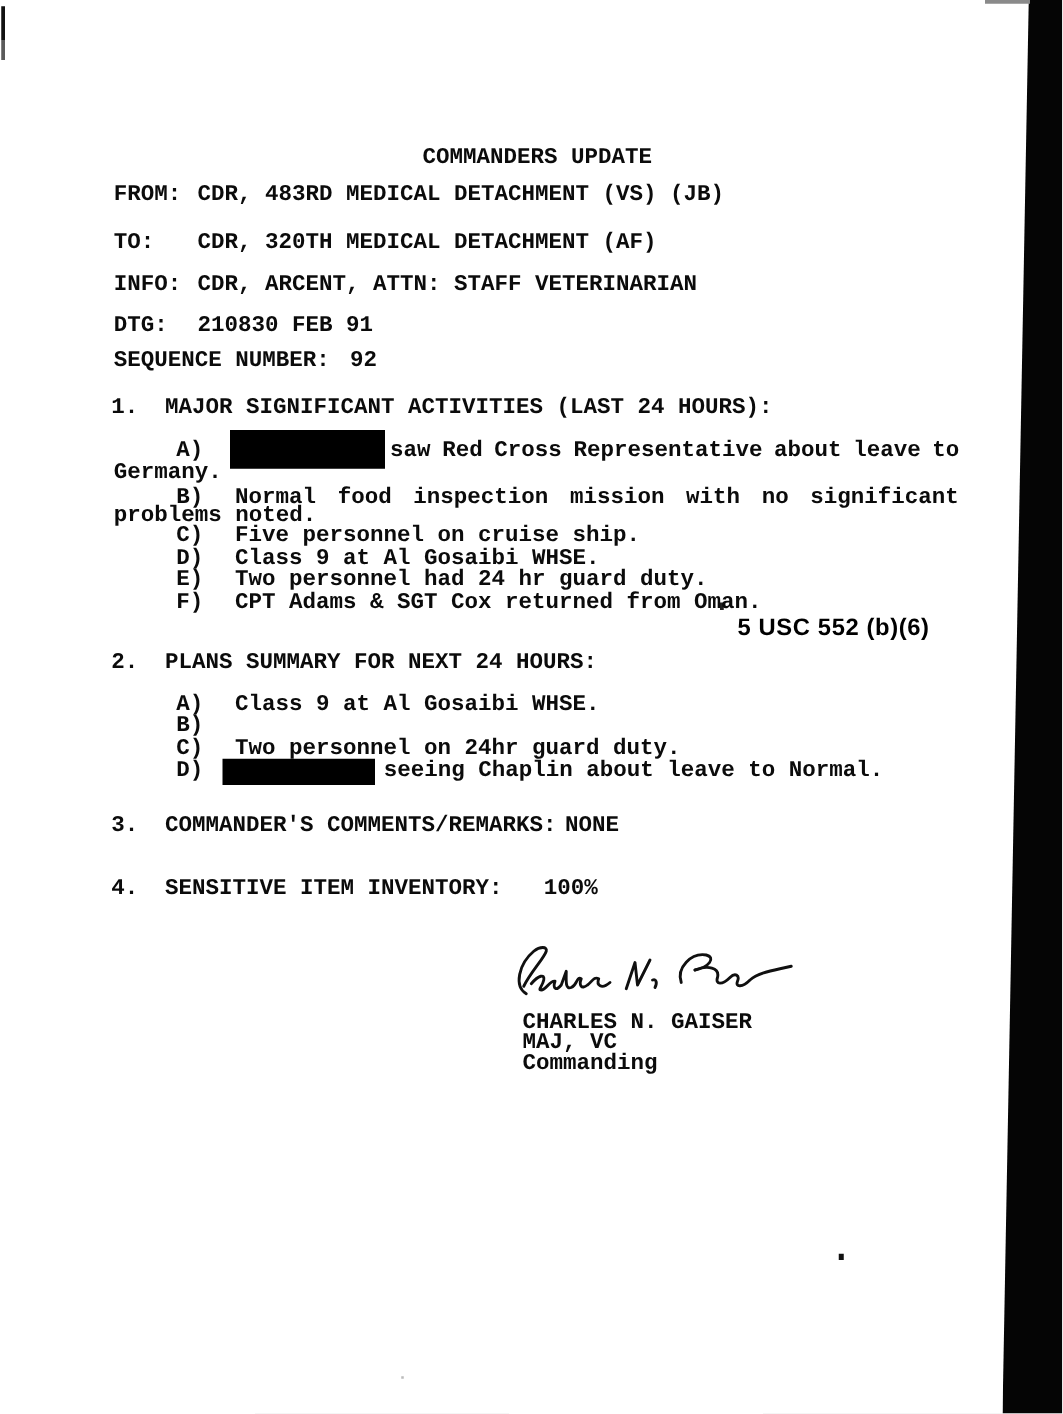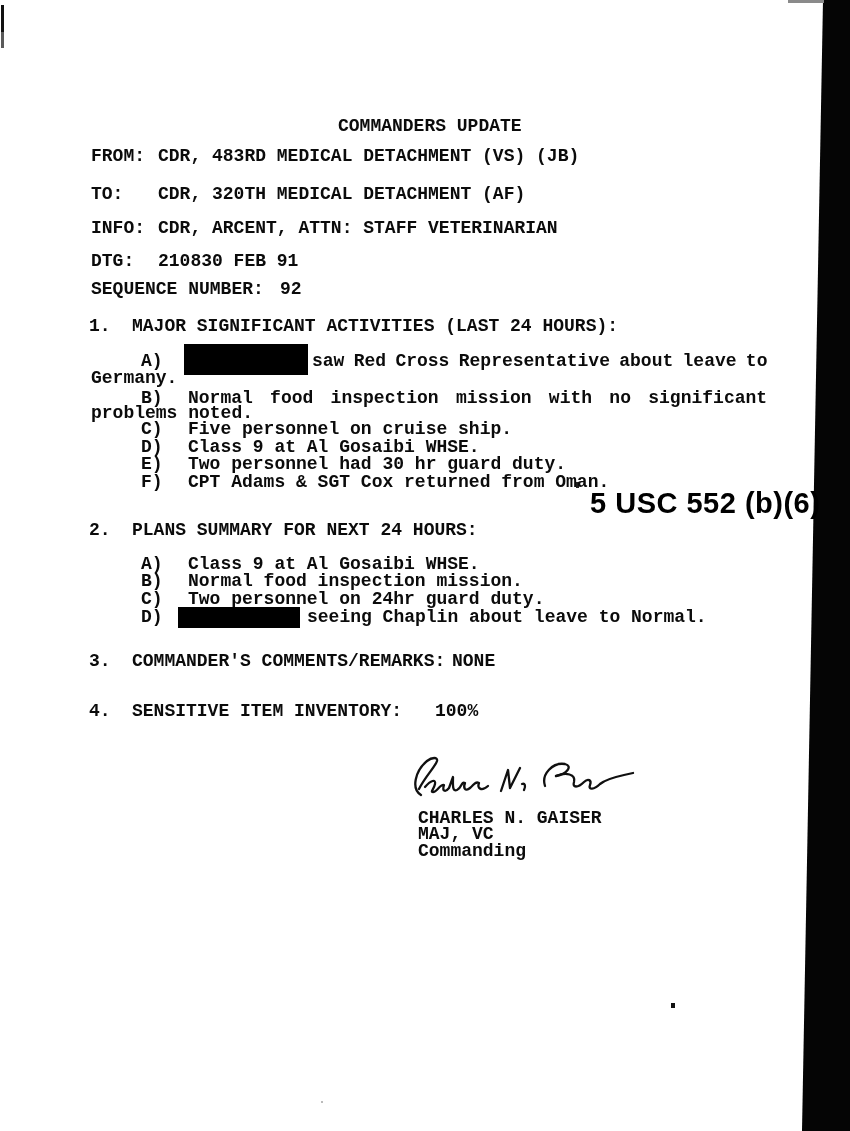--- a/index.html
+++ b/index.html
@@ -24,21 +24,21 @@
   }
   .jwide  { word-spacing: 6.5px; text-align: center; }   
   .jtight { word-spacing: -1.5px; }  
   
   .stamp {
     position: absolute;
     left: 590px;
     top: 488px;
     font-family: "Liberation Sans", sans-serif;
     font-weight: bold;
-    font-size: 29px;
+    font-size: 19px;
     line-height: 30px;
     color: #000000;
     letter-spacing: 0.5px;
     white-space: pre;
   }
   
   .redact { position: absolute; background: #000000; }
   .redact-1a { left: 184px; top: 344px; width: 124px; height: 31px; }
   .redact-2d { left: 178px; top: 607px; width: 122px; height: 21px; }
   
@@ -108,35 +108,34 @@
   <div class="ln jwide" style="left:188px; top:388px">Normal food inspection mission with no significant</div>
   <div class="ln" style="left:91px;  top:403px">problems noted.</div>
 
   <div class="ln" style="left:141px; top:419px">C)</div>
   <div class="ln" style="left:188px; top:419px">Five personnel on cruise ship.</div>
 
   <div class="ln" style="left:141px; top:437px">D)</div>
   <div class="ln" style="left:188px; top:437px">Class 9 at Al Gosaibi WHSE.</div>
 
   <div class="ln" style="left:141px; top:454px">E)</div>
-  <div class="ln" style="left:188px; top:454px">Two personnel had 30 hr guard duty.</div>
+  <div class="ln" style="left:188px; top:454px">Two personnel had 24 hr guard duty.</div>
 
   <div class="ln" style="left:141px; top:472px">F)</div>
   <div class="ln" style="left:188px; top:472px">CPT Adams &amp; SGT Cox returned from Oman.</div>
 
   <div class="stamp">5 USC 552 (b)(6)</div>
 
   <div class="ln" style="left:89px;  top:520px">2.</div>
   <div class="ln" style="left:132px; top:520px">PLANS SUMMARY FOR NEXT 24 HOURS:</div>
 
   <div class="ln" style="left:141px; top:554px">A)</div>
   <div class="ln" style="left:188px; top:554px">Class 9 at Al Gosaibi WHSE.</div>
 
   <div class="ln" style="left:141px; top:571px">B)</div>
-  <div class="ln" style="left:188px; top:571px">Normal food inspection mission.</div>
 
   <div class="ln" style="left:141px; top:589px">C)</div>
   <div class="ln" style="left:188px; top:589px">Two personnel on 24hr guard duty.</div>
 
   <div class="ln" style="left:141px; top:607px">D)</div>
   <div class="redact redact-2d"></div>
   <div class="ln" style="left:307px; top:607px">seeing Chaplin about leave to Normal.</div>
 
   <div class="ln" style="left:89px;  top:651px">3.</div>
   <div class="ln" style="left:132px; top:651px">COMMANDER'S COMMENTS/REMARKS:</div>

